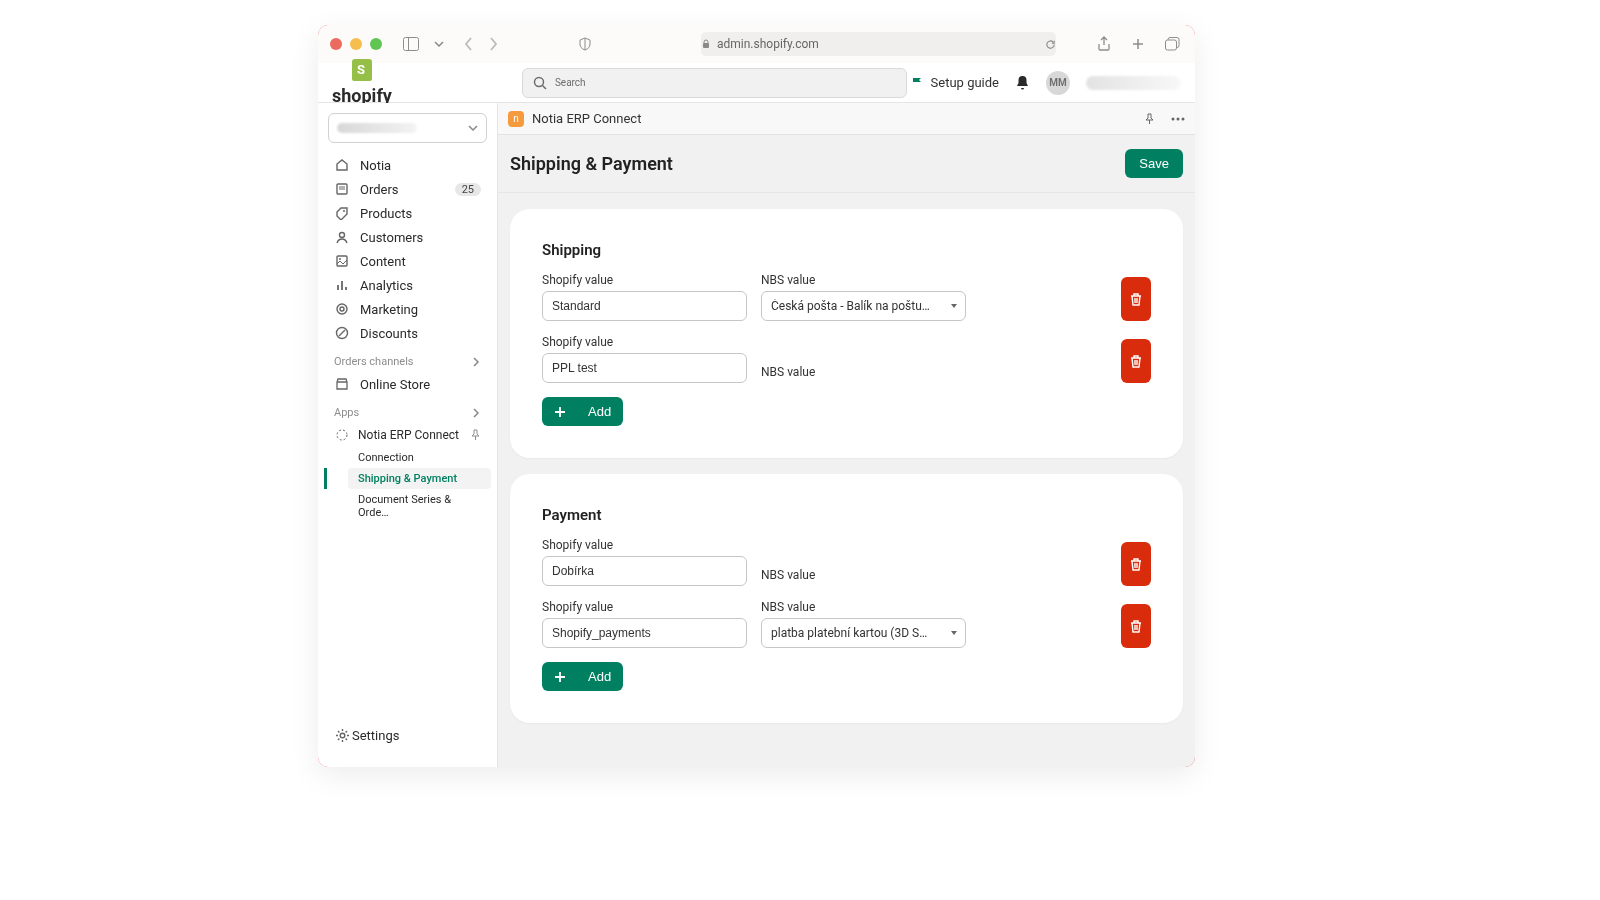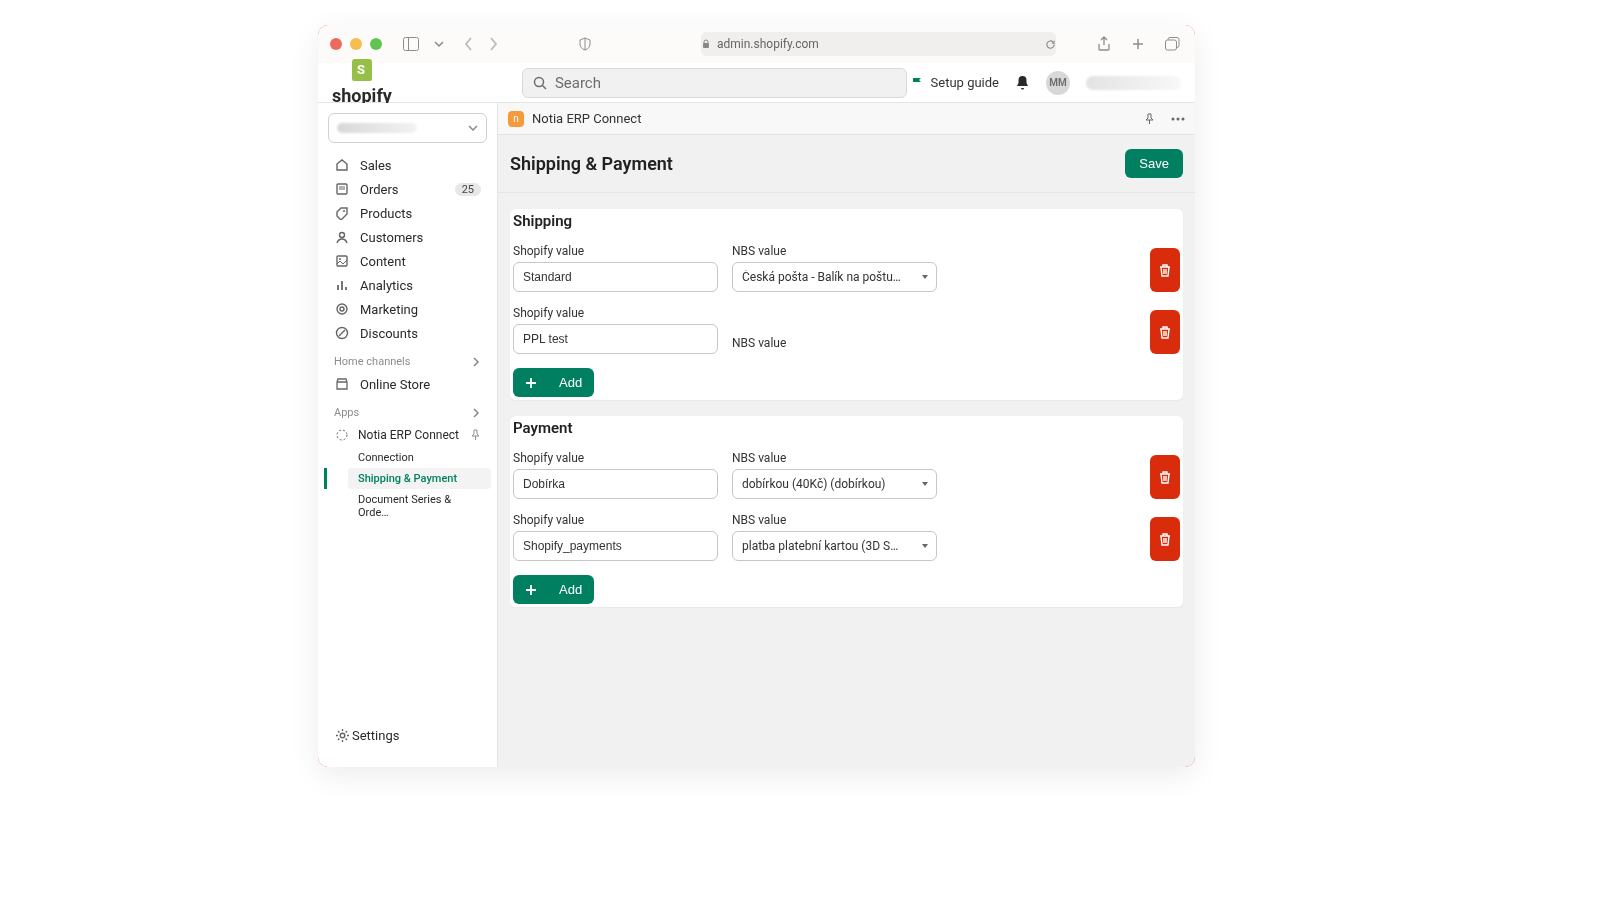--- a/index.html
+++ b/index.html
@@ -12,21 +12,21 @@
 .tb-icons{display:flex;align-items:center;gap:6px;margin-left:18px;}
 .tb-icon{width:22px;height:20px;display:flex;align-items:center;justify-content:center;color:#8d8d8d;}
 .nav-arrows{display:flex;gap:2px;margin-left:8px;}
 .nav-arrows .tb-icon{color:#bbb;}
 .url-bar{flex:1;max-width:355px;height:24px;margin-left:105px;background:#f1efed;border-radius:5px;display:flex;align-items:center;justify-content:center;gap:6px;font-size:12px;color:#666;}
 .tb-right{margin-left:auto;display:flex;gap:12px;}
 .shopify-header{height:40px;background:#fff;border-bottom:1px solid #e7e5e3;display:flex;align-items:center;padding:0 14px;}
 .logo{display:flex;align-items:center;gap:4px;font-weight:700;font-size:18px;color:#2a2a2a;flex-direction:column;}
 .logo-bag{width:20px;height:22px;background:#95bf47;border-radius:3px 3px 2px 2px;position:relative;}
 .logo-bag::before{content:"S";position:absolute;left:5px;top:3px;color:#fff;font-size:13px;font-weight:700;}
-.search-box{margin-left:130px;width:385px;height:30px;background:#f1f1f1;border:1px solid #d9d9d9;border-radius:6px;display:flex;align-items:center;padding:0 10px;gap:8px;color:#6d6d6d;font-size:15px;}
+.search-box{margin-left:130px;width:385px;height:30px;background:#f1f1f1;border:1px solid #d9d9d9;border-radius:6px;display:flex;align-items:center;padding:0 10px;gap:8px;color:#6d6d6d;font-size:10px;}
 .hdr-right{margin-left:auto;display:flex;align-items:center;gap:16px;}
 .setup-guide{display:flex;align-items:center;gap:6px;font-size:13px;color:#333;}
 .flag-icon{color:#008060;}
 .bell{color:#2a2a2a;}
 .avatar{width:24px;height:24px;border-radius:50%;background:#d8d8d8;color:#6d6d6d;font-size:10px;font-weight:600;display:flex;align-items:center;justify-content:center;}
 .user-blur{width:95px;height:14px;background:linear-gradient(90deg,#e3e3e3,#f8f8f8);border-radius:8px;filter:blur(1px);}
 .body-row{display:flex;height:calc(100% - 78px);}
 .sidebar{width:180px;background:#fff;border-right:1px solid #e7e5e3;padding:10px 6px;display:flex;flex-direction:column;}
 .store-select{margin:0 4px 10px;height:30px;border:1px solid #d1d1d1;border-radius:6px;background:#fff;display:flex;align-items:center;justify-content:space-between;padding:0 8px;}
 .store-blur{width:80px;height:10px;background:linear-gradient(90deg,#d8d8d8,#f3f3f3);border-radius:6px;filter:blur(1px);}
@@ -42,21 +42,21 @@
 .app-row .pin{margin-left:auto;color:#8d8d8d;}
 .settings-row{margin-top:auto;display:flex;align-items:center;gap:2px;padding:8px 10px 14px;font-size:13px;color:#2a2a2a;}
 .content{flex:1;background:#f1f1f1;overflow:auto;}
 .app-bar{height:32px;background:#f8f8f8;border-bottom:1px solid #e3e3e3;display:flex;align-items:center;padding:0 10px;font-size:13px;color:#333;gap:8px;}
 .app-bar .pin,.app-bar .more{margin-left:auto;color:#666;}
 .app-bar .more{margin-left:8px;}
 .app-icon{width:16px;height:16px;border-radius:4px;background:#f59b3d;display:flex;align-items:center;justify-content:center;color:#fff;font-size:10px;}
 .page-header{display:flex;align-items:center;justify-content:space-between;padding:14px 12px;border-bottom:1px solid #e6e6e6;background:#f1f1f1;}
 .page-title{font-size:18px;font-weight:600;color:#222;}
 .btn-save{background:#008060;color:#fff;border:none;border-radius:6px;padding:7px 14px;font-size:13px;font-weight:500;cursor:pointer;}
-.card{background:#fff;border-radius:6px;margin:16px 12px;padding:3px;box-shadow:0 1px 2px rgba(0,0,0,.04);}
+.card{background:#fff;border-radius:20px;margin:16px 12px;padding:32px;box-shadow:0 1px 2px rgba(0,0,0,.04);}
 .card h3{font-size:15px;font-weight:600;margin-bottom:14px;color:#222;}
 .row-pair{display:flex;gap:0;align-items:flex-end;margin-bottom:14px;}
 .field{display:flex;flex-direction:column;width:205px;margin-right:14px;}
 .field label{font-size:12px;color:#333;margin-bottom:4px;}
 .input,.select{height:30px;border:1px solid #c6c6c6;border-radius:6px;padding:0 9px;font-size:12px;color:#333;background:#fff;}
 .select{appearance:none;display:flex;align-items:center;justify-content:space-between;position:relative;}
 .select::after{content:"";position:absolute;right:8px;top:50%;transform:translateY(-50%);width:0;height:0;border-left:3px solid transparent;border-right:3px solid transparent;border-top:4px solid #666;box-shadow:0 -6px 0 -2px #666;}
 .sel-text{overflow:hidden;text-overflow:ellipsis;white-space:nowrap;max-width:160px;display:inline-block;}
 .btn-del{margin-left:auto;width:30px;height:44px;background:#d82c0d;border:none;border-radius:6px;color:#fff;display:flex;align-items:center;justify-content:center;cursor:pointer;}
 .btn-add{background:#008060;color:#fff;border:none;border-radius:6px;padding:7px 12px;font-size:13px;font-weight:500;display:flex;align-items:center;gap:22px;cursor:pointer;margin-top:4px;}
@@ -173,21 +173,21 @@
             <path d="M1 3l4 4 4-4" fill="none" stroke="#888" stroke-width="1.5"></path>
           </svg>
       </div>
 
       <div class="nav-item">
           <span class="nav-icon">
             <svg width="14" height="14" viewBox="0 0 14 14">
               <path d="M2 6l5-4 5 4v6H2z" fill="none" stroke="currentColor" stroke-width="1.4"></path>
             </svg>
           </span>
-          <span>Sales</span>
+          <span>Notia</span>
         </div>
       <div class="nav-item">
           <span class="nav-icon">
             <svg width="14" height="14" viewBox="0 0 14 14">
               <rect x="2" y="2" width="10" height="10" rx="1" fill="none" stroke="currentColor" stroke-width="1.4"></rect>
               <path d="M4 5h6M4 7h6" stroke="currentColor"></path>
             </svg>
           </span>
           <span>Orders</span>
           <span class="badge">25</span>
@@ -241,21 +241,21 @@
           <span class="nav-icon">
             <svg width="14" height="14" viewBox="0 0 14 14">
               <circle cx="7" cy="7" r="5.5" fill="none" stroke="currentColor" stroke-width="1.4"></circle>
               <path d="M4 10l6-6M5 5h.01M9 9h.01" stroke="currentColor" stroke-width="1.4"></path>
             </svg>
           </span>
           <span>Discounts</span>
         </div>
 
       <div class="nav-sec-hdr">
-          <span>Home channels</span>
+          <span>Orders channels</span>
           <svg class="chev" viewBox="0 0 10 10">
             <path d="M3 1l4 4-4 4" fill="none" stroke="currentColor" stroke-width="1.5"></path>
           </svg>
         </div>
       <div class="nav-item">
           <span class="nav-icon">
             <svg width="14" height="14" viewBox="0 0 14 14">
               <path d="M2 5l1-3h8l1 3M2 5v7h10V5M2 5h10" fill="none" stroke="currentColor" stroke-width="1.3"></path>
             </svg>
           </span>
@@ -364,23 +364,20 @@
 
       <div class="card">
         <h3>Payment</h3>
         <div class="row-pair">
           <div class="field">
               <label>Shopify value</label>
               <input class="input" value="Dobírka" style="">
             </div>
           <div class="field">
               <label>NBS value</label>
-              <div class="select">
-                <span class="sel-text">dobírkou (40Kč) (dobírkou)</span>
-              </div>
             </div>
           <button class="btn-del">
               <svg width="14" height="15" viewBox="0 0 14 15">
                 <path d="M2 4h10M5 4V2h4v2M3 4l1 9h6l1-9M6 6v5M8 6v5" fill="none" stroke="#fff" stroke-width="1.4"></path>
               </svg>
             </button>
         </div>
         <div class="row-pair">
           <div class="field">
               <label>Shopify value</label>

